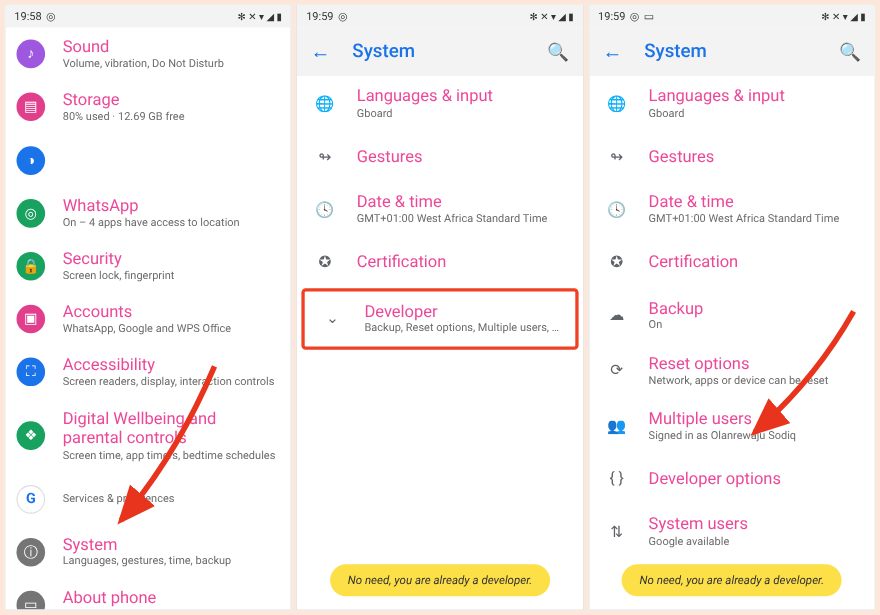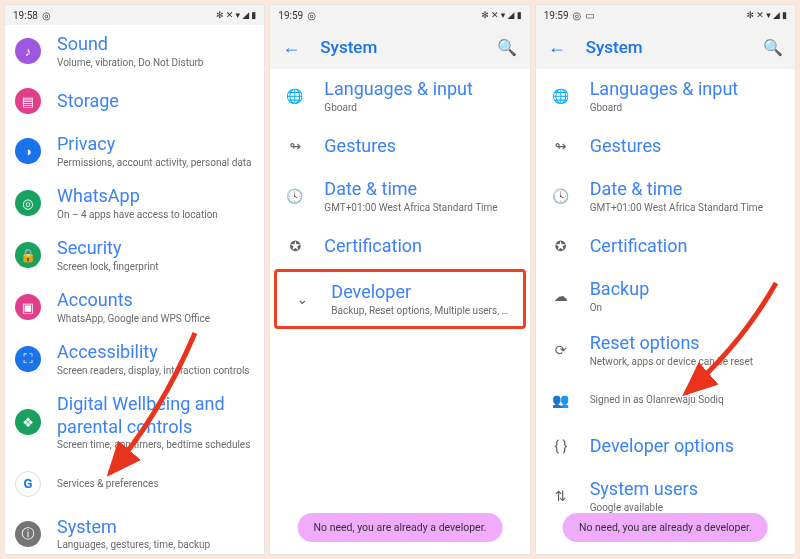--- a/index.html
+++ b/index.html
@@ -64,38 +64,39 @@
   .iconcircle {
     width: 26px; height: 26px; border-radius: 50%;
     display: flex; align-items: center; justify-content: center;
     color: #fff; font-size: 13px; flex-shrink: 0;
   }
   .plain-icon {
     width: 22px; display:flex; align-items:center; justify-content:center;
     color: #5f6368; font-size: 14px; flex-shrink:0;
   }
   .texts { flex: 1; min-width: 0; }
-  .primary { font-size: 18px; color: #3b82f6; line-height: 1.25; }
+  .primary { font-size: 15px; color: #ec4899; line-height: 1.25; }
   .secondary { font-size: 10px; color: #6b6b6b; line-height: 1.25; margin-top: 1px; white-space: nowrap; overflow: hidden; text-overflow: ellipsis; }
   .highlight-box {
     border: 3px solid #ef4023;
     border-radius: 4px;
     margin: 0 4px;
   }
   .toast {
     position: absolute;
     bottom: 12px;
     left: 50%;
     transform: translateX(-50%);
-    background: #f0abfc;
+    background: #fde047;
     color: #333;
     border-radius: 16px;
     font-size: 10.5px;
     padding: 8px 16px;
     white-space: nowrap;
+    font-style: italic;
   }
   .arrow-svg { position: absolute; pointer-events: none; }
 </style>
 </head>
 <body>
 
 <div class="phone">
   <div class="statusbar">
     <div class="status-left">
         <span>19:58</span>
@@ -108,28 +109,25 @@
         <div class="iconcircle" style="background:#9e58e0">♪</div>
         <div class="texts">
           <div class="primary">Sound</div>
           <div class="secondary">Volume, vibration, Do Not Disturb</div>
         </div>
       </div>
     <div class="row">
         <div class="iconcircle" style="background:#e13e8b">▤</div>
         <div class="texts">
           <div class="primary">Storage</div>
+          <div class="secondary">80% used · 12.69 GB free</div>
         </div>
       </div>
     <div class="row">
         <div class="iconcircle" style="background:#1a73e8">◑</div>
-        <div class="texts">
-          <div class="primary">Privacy</div>
-          <div class="secondary">Permissions, account activity, personal data</div>
-        </div>
       </div>
     <div class="row">
         <div class="iconcircle" style="background:#19a15f">◎</div>
         <div class="texts">
           <div class="primary">WhatsApp</div>
           <div class="secondary">On – 4 apps have access to location</div>
         </div>
       </div>
     <div class="row">
         <div class="iconcircle" style="background:#19a15f">🔒</div>
@@ -294,20 +292,21 @@
     <div class="row2">
         <div class="plain-icon">⟳</div>
         <div class="texts">
           <div class="primary">Reset options</div>
           <div class="secondary">Network, apps or device can be reset</div>
         </div>
       </div>
     <div class="row2">
         <div class="plain-icon">👥</div>
         <div class="texts">
+          <div class="primary">Multiple users</div>
           <div class="secondary">Signed in as Olanrewaju Sodiq</div>
         </div>
       </div>
     <div class="row2">
         <div class="plain-icon">{ }</div>
         <div class="texts">
           <div class="primary">Developer options</div>
         </div>
       </div>
     <div class="row2">

